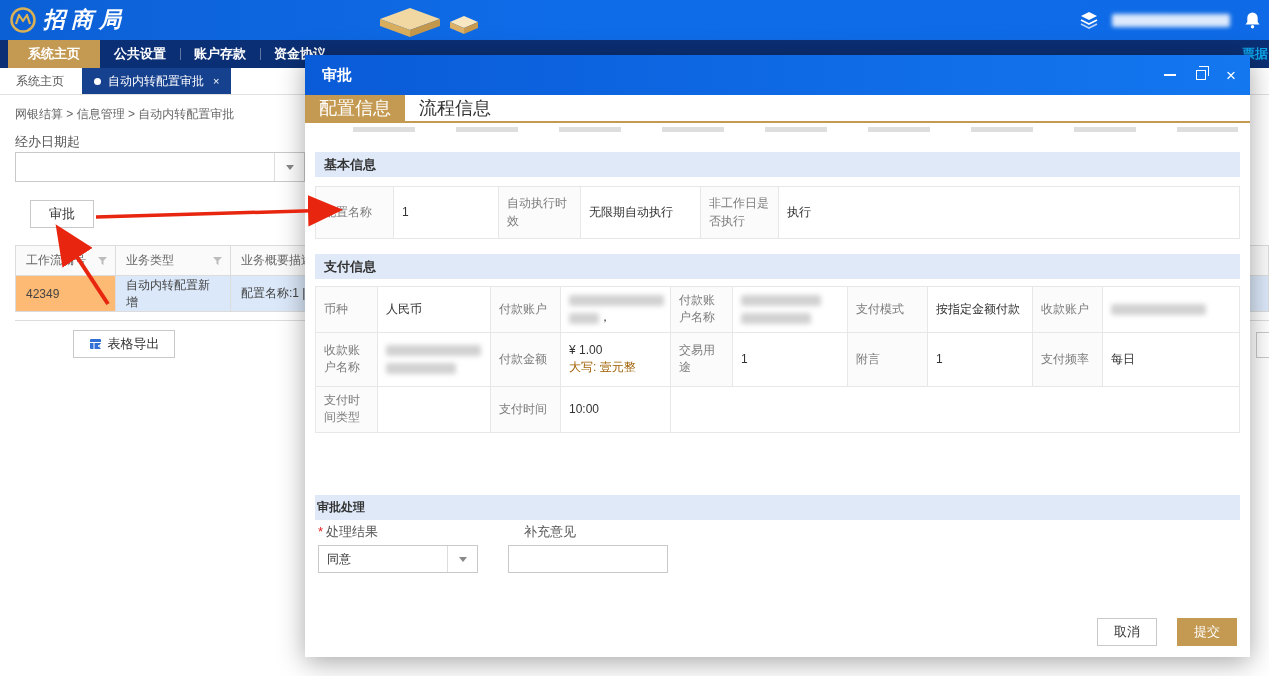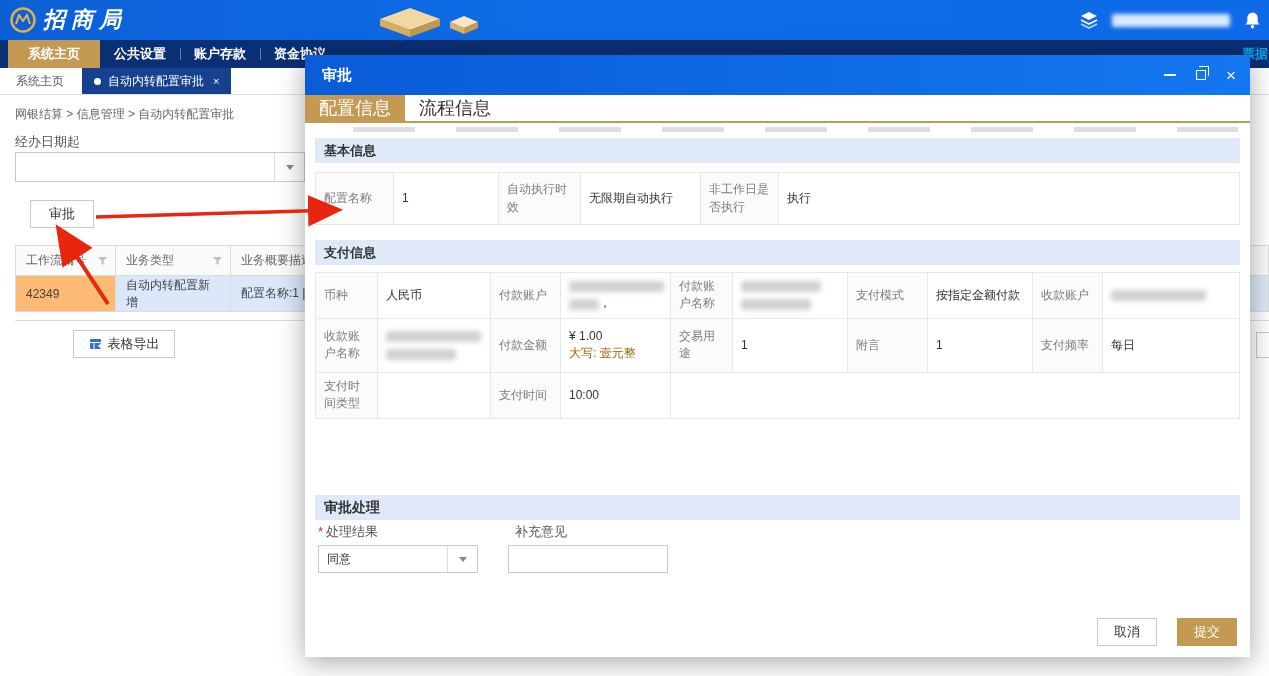--- a/index.html
+++ b/index.html
@@ -81,41 +81,41 @@
                      border-top:1.5px solid #fff; border-right:1.5px solid #fff; }
   .win-close { color:#fff; font-size:17px; line-height:1; cursor:pointer; }
 
   .modal-tabs { height:28px; border-bottom:2px solid #c49a52; display:flex; }
   .mtab { padding:0 14px; display:flex; align-items:center; font-size:18px; color:#333; cursor:pointer; }
   .mtab.active { background:#c49a52; color:#fff; }
 
   .modal-body { padding:0 10px; }
   .stepper-remnant { margin:4px 2px 0 38px; height:5px;
       background:repeating-linear-gradient(90deg,#dedede 0 62px,transparent 62px 103px); }
-  .section-bar { margin-top:6px; height:25px; line-height:25px; background:#dfe9f8;
+  .section-bar { margin-top:20px; height:25px; line-height:25px; background:#dfe9f8;
                  font-weight:bold; font-size:13px; color:#333; padding-left:9px; }
   .section-bar.pay { margin-top:15px; }
 
   .info-table { width:100%; border-collapse:collapse; table-layout:fixed; margin-top:9px; }
   .info-table td { border:1px solid #e7e7e7; padding:5px 8px; font-size:12px; vertical-align:middle;
                    line-height:1.45; word-break:break-all; }
   .info-table td.lbl { color:#7d7d7d; background:#fbfbfb; }
   .info-table td.val { color:#333; }
   .basic-table td { height:52px; }
   .pay-r1 td { height:44px; }
   .pay-r2 td { height:54px; }
   .pay-r3 td { height:46px; }
   .amt-caps { color:#a16207; }
 
   .redact { display:inline-block; height:11px; border-radius:2px; background:#c6c6c6;
             filter:blur(2.5px); opacity:.8; vertical-align:middle; }
   .r-w95 { width:95px; } .r-w80 { width:80px; } .r-w30 { width:30px; } .r-w70 { width:70px; }
 
   .approval-bar { position:absolute; left:10px; right:10px; top:440px; height:25px; line-height:25px;
-                  background:#dfe9f8; font-weight:bold; font-size:14px; color:#333; padding-left:9px; }
+                  background:#dfe9f8; font-weight:bold; font-size:12px; color:#333; padding-left:2px; }
   .form-label { position:absolute; top:468px; font-size:13px; color:#555; }
   .req { color:#e02020; margin-right:3px; }
   .result-select { left:13px; top:490px; width:160px; height:28px; }
   .comment-input { position:absolute; left:203px; top:490px; width:160px; height:28px;
                    border:1px solid #c9c9c9; font-size:12px; padding:0 8px;
                    font-family:"Liberation Sans",sans-serif; }
   .modal-footer-btn { position:absolute; top:563px; width:60px; height:28px; }
   .cancel-btn { right:93px; }
   .submit-btn { right:13px; background:#c49a52; border-color:#c49a52; color:#fff; }
 
@@ -311,21 +311,21 @@
         <td class="val" colspan="6"></td>
       </tr>
     </tbody>
       </table>
   </div>
 
   <div class="approval-bar">审批处理</div>
   <div class="form-label" style="left:13px">
     <span class="req">*</span><span>处理结果</span>
   </div>
-  <div class="form-label" style="left:210px">补充意见</div>
+  <div class="form-label" style="left:219px">补充意见</div>
 
   <div class="select-box result-select" style="position:absolute">
     <div class="select-main">同意</div>
     <div class="select-caret-box">
       <span class="caret"></span>
     </div>
   </div>
   <input class="comment-input" value="" style="">
 
   <div class="btn modal-footer-btn cancel-btn">取消</div>

